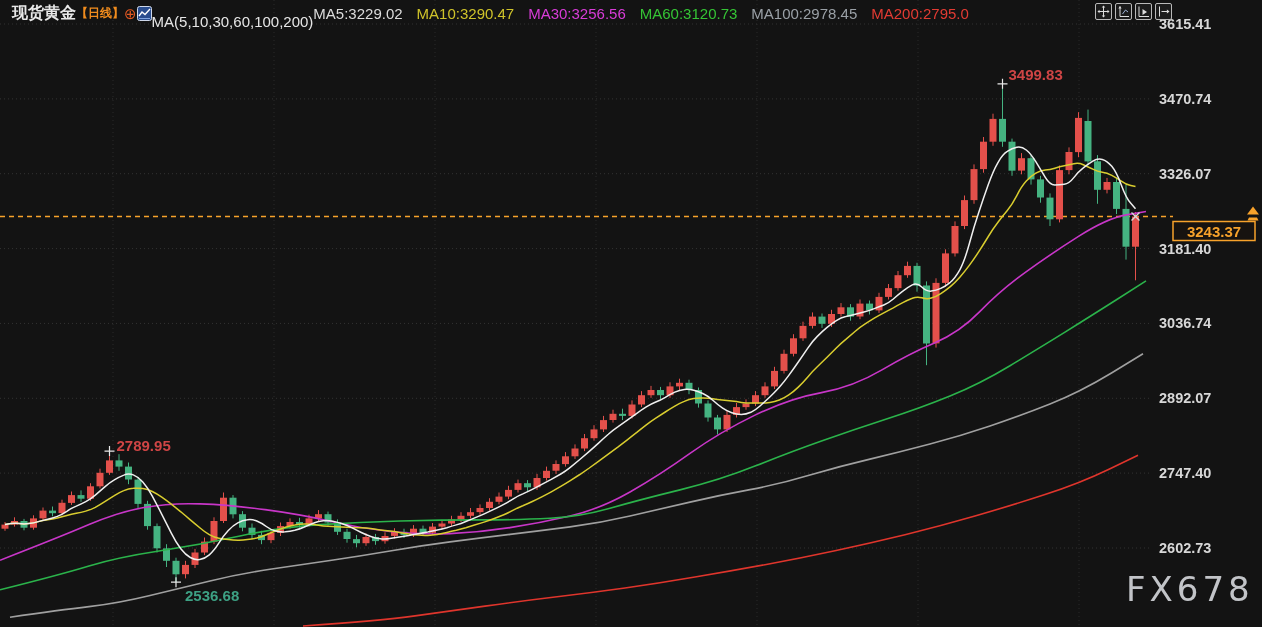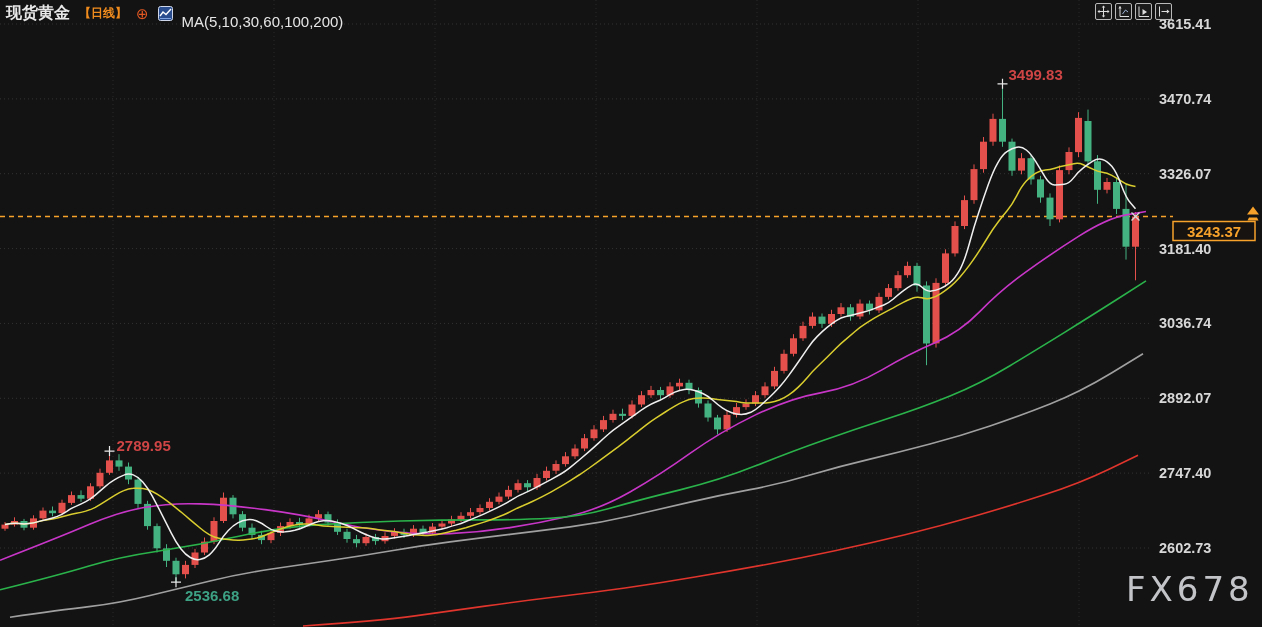--- a/index.html
+++ b/index.html
@@ -1,20 +1,20 @@
 <!DOCTYPE html>
 <html><head>
 <meta charset="utf-8">
 <style>
   html,body{margin:0;padding:0;background:#131313;width:1262px;height:627px;overflow:hidden;
     font-family:"Liberation Sans","DejaVu Sans",sans-serif;}
   #stage{position:relative;width:1262px;height:627px;background:#131313;}
   svg#plot{position:absolute;left:0;top:0;}
   .topbar{position:absolute;left:0;top:0;right:0;height:26px;display:flex;align-items:center;
-    gap:9px;padding-left:6px;font-size:15px;white-space:nowrap;z-index:5;}
+    padding-left:12px;font-size:15px;white-space:nowrap;z-index:5;}
   .t-title{color:#e8e8e8;font-weight:bold;font-size:16px;}
   .t-period{color:#f08c1e;font-weight:bold;font-size:12px;}
   .t-plus{color:#e25822;font-size:15px;line-height:1;cursor:pointer;}
   .t-chart-icon{display:inline-flex;align-items:center;cursor:pointer;}
   .t-ma{color:#e6e6e6;font-size:15px;margin-top:16px;}
   #legend{display:inline-flex;gap:14px;font-size:15px;}
   .toolbar{position:absolute;right:90px;top:3px;display:flex;gap:3px;}
   .tool-btn{width:17px;height:17px;border:1px solid #b9b9b9;border-radius:2px;background:#1b1b1b;
     display:flex;align-items:center;justify-content:center;cursor:pointer;box-sizing:border-box;}
 </style>
@@ -565,20 +565,28 @@
     <span class="t-period">【日线】</span>
     <span class="t-plus">⊕</span>
     <span class="t-chart-icon">
       <svg width="15" height="15" viewBox="0 0 15 15">
         <rect x="0.5" y="0.5" width="14" height="14" rx="2" fill="#2a4d8f" stroke="#cfd8ea"></rect>
         <polyline points="2,10 5,6 8,8.5 13,3" fill="none" stroke="#ffffff" stroke-width="1.4"></polyline>
         <polyline points="2,12.5 13,12.5" fill="none" stroke="#7fa3e0" stroke-width="1"></polyline>
       </svg>
     </span>
     <span class="t-ma">MA(5,10,30,60,100,200)</span>
+    <span id="legend">
+        <span style="color: rgb(220, 220, 220);">MA5:3229.02</span>
+        <span style="color: rgb(207, 195, 42);">MA10:3290.47</span>
+        <span style="color: rgb(216, 60, 216);">MA30:3256.56</span>
+        <span style="color: rgb(53, 196, 53);">MA60:3120.73</span>
+        <span style="color: rgb(154, 160, 166);">MA100:2978.45</span>
+        <span style="color: rgb(226, 59, 51);">MA200:2795.0</span>
+      </span>
   </div>
 
   <div class="toolbar" id="toolbar">
       <div class="tool-btn">
         <svg width="13" height="13" viewBox="0 0 13 13">
           <path d="M6.5 1.5 v10 M1.5 6.5 h10" stroke="#dcdcdc" fill="none"></path>
           <path d="M6.5 0.5 l1.8 2 h-3.6z M6.5 12.5 l1.8 -2 h-3.6z M0.5 6.5 l2 -1.8 v3.6z M12.5 6.5 l-2 -1.8 v3.6z" fill="#dcdcdc"></path>
         </svg>
       </div>
       <div class="tool-btn">

